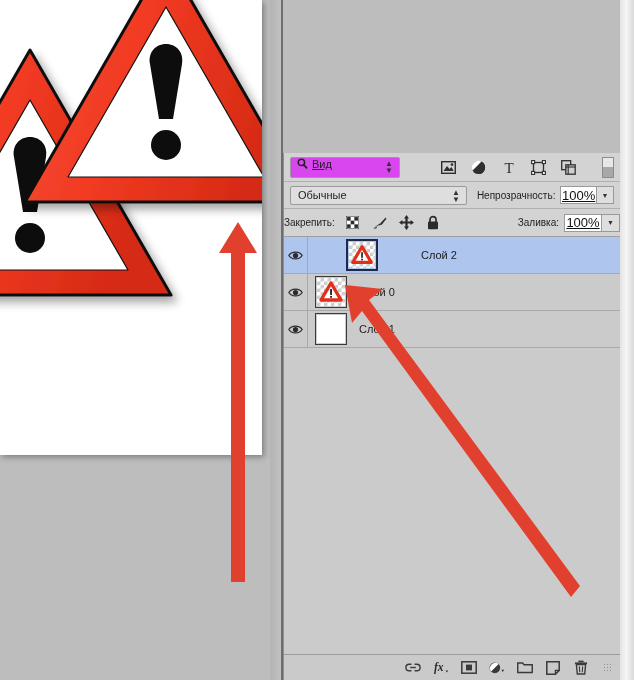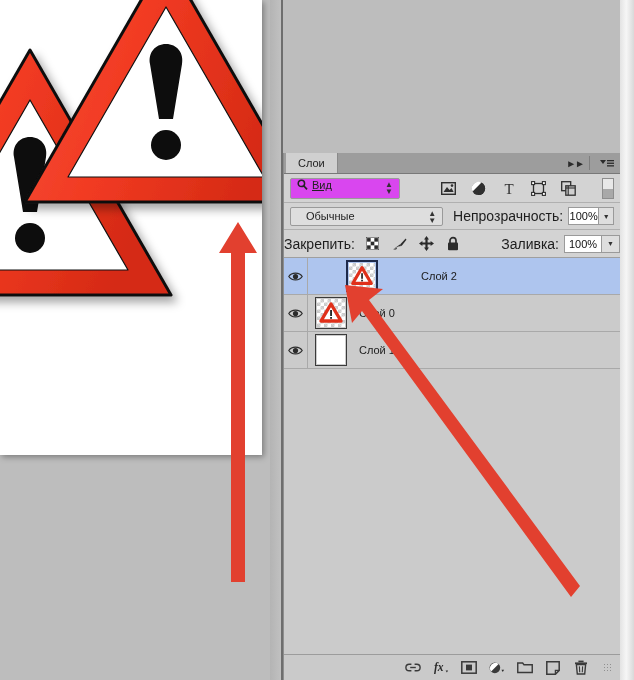--- a/index.html
+++ b/index.html
@@ -83,27 +83,27 @@
     background:linear-gradient(to bottom,#e8e8e8 0 50%,#a8a8a8 50% 100%);
   }
   
   .blend-row{
     height:26px;flex:0 0 auto;display:flex;align-items:center;
     background:#d3d3d3;border-bottom:1px solid #b0b0b0;padding:0 6px;
   }
   .blend-select{
     width:185px;height:19px;background:#dedede;border:1px solid #9a9a9a;
     border-radius:2px;position:relative;font-size:11px;color:#222;
-    display:flex;align-items:center;padding-left:15px;box-sizing:border-box;
-  }
-  .lbl{font-size:14px;color:#1d1d1d;margin-left:10px;}
+    display:flex;align-items:center;padding-left:7px;box-sizing:border-box;
+  }
+  .lbl{font-size:10px;color:#1d1d1d;margin-left:10px;}
   .numbox{
     width:38px;height:18px;background:#fff;border:1px solid #9a9a9a;
-    font-size:11px;color:#111;display:flex;align-items:center;justify-content:center;
-    margin-left:5px;box-sizing:border-box;
+    font-size:13px;color:#111;display:flex;align-items:center;justify-content:center;
+    margin-left:5px;box-sizing:border-box;text-decoration:underline;
   }
   .dropbtn{
     width:18px;height:18px;background:#dedede;border:1px solid #9a9a9a;border-left:none;
     display:flex;align-items:center;justify-content:center;font-size:7px;color:#333;
     box-sizing:border-box;
   }
   
   .lock-row{
     height:27px;flex:0 0 auto;display:flex;align-items:center;
     background:#d3d3d3;border-bottom:1px solid #9f9f9f;padding:0 0;
@@ -191,34 +191,20 @@
   </div>
   <div id="doc-right-edge"></div>
   <div id="doc-divider"></div>
 </div>
 
 <div id="right-bg"></div>
 <div id="right-bg-edge"></div>
 
 <div id="layers-panel">
 
-  <div class="tabbar">
-    <div class="tab-rest"></div>
-    <div class="tab">Слои</div>
-    <div class="tab-ctl" id="collapse-chevrons">►►</div>
-    <div class="vsep"></div>
-    <div class="tab-ctl" id="panel-menu-btn">
-      <svg width="14" height="10" viewBox="0 0 14 10">
-        <polygon points="0,2 6,2 3,6" fill="#2b2b2b"></polygon>
-        <rect x="7" y="2" width="7" height="1.3" fill="#2b2b2b"></rect>
-        <rect x="7" y="4.6" width="7" height="1.3" fill="#2b2b2b"></rect>
-        <rect x="7" y="7.2" width="7" height="1.3" fill="#2b2b2b"></rect>
-      </svg>
-    </div>
-  </div>
 
   <div class="filter-row">
     <div class="kind-select">
       <span class="mag">
         <svg width="11" height="11" viewBox="0 0 11 11">
           <circle cx="4.4" cy="4.4" r="3.2" fill="none" stroke="#222" stroke-width="1.5"></circle>
           <line x1="6.7" y1="6.7" x2="10" y2="10.4" stroke="#222" stroke-width="1.7"></line>
         </svg>
       </span>
       <span>Вид</span>

